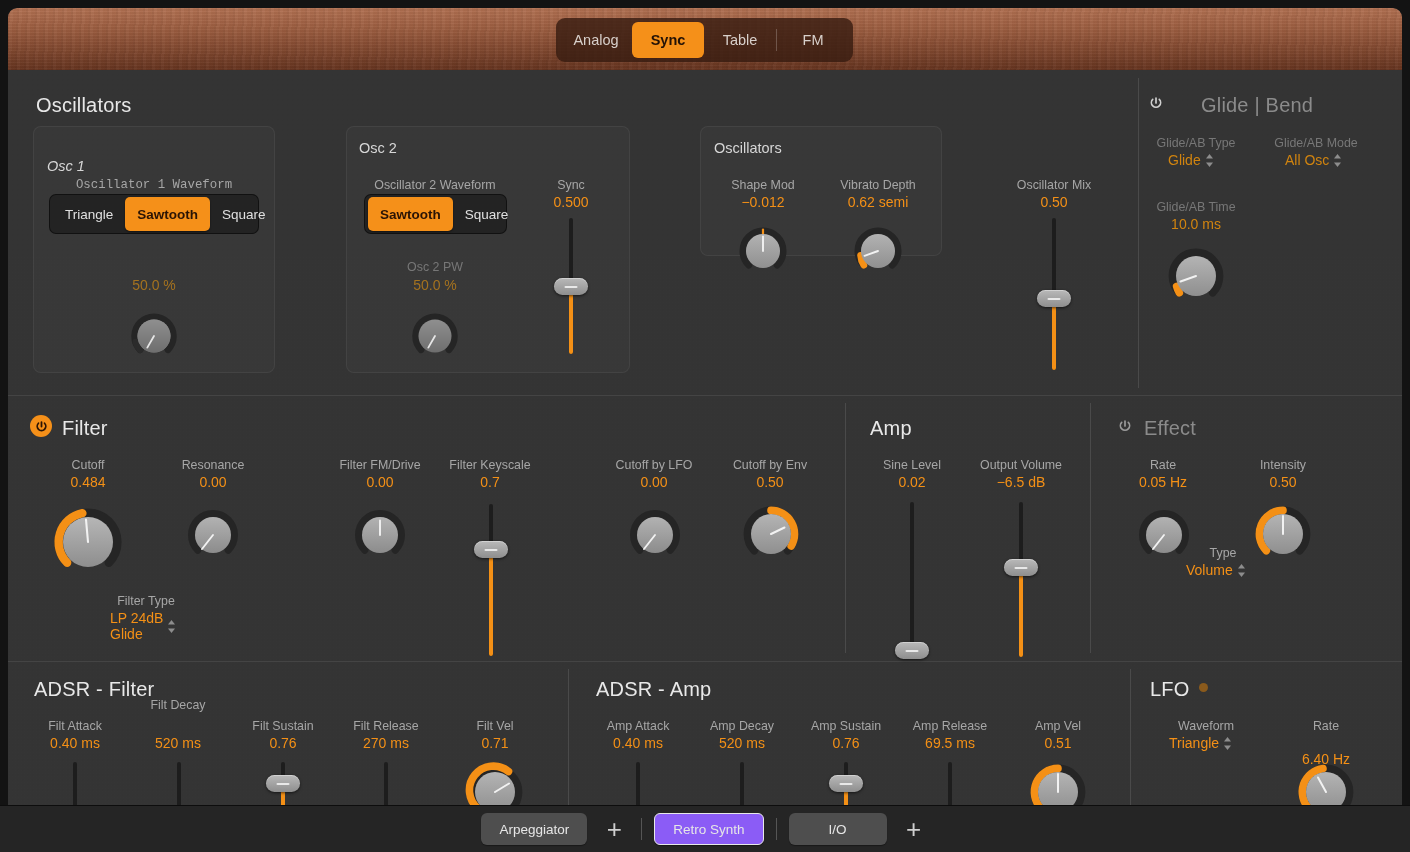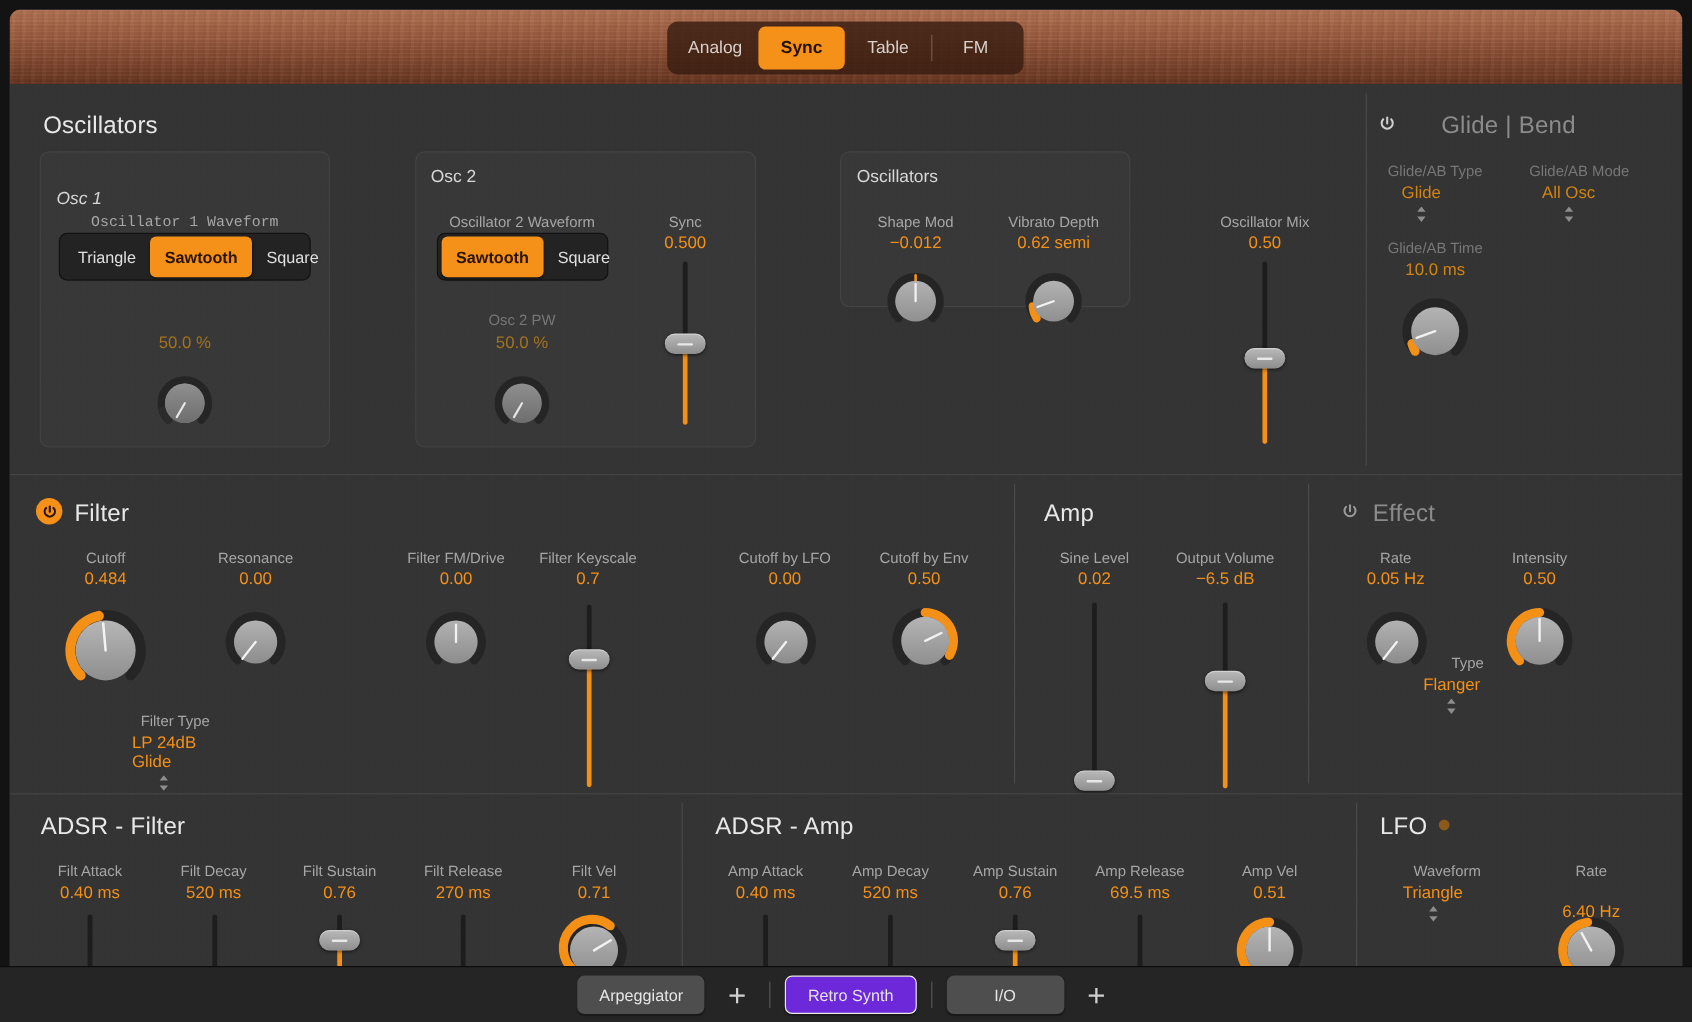--- a/index.html
+++ b/index.html
@@ -103,37 +103,37 @@
 
   
   .pwr{position:absolute;width:22px;height:22px;border-radius:50%;
        display:flex;align-items:center;justify-content:center;}
   .pwr.on{background:#f59019;}
   .pwr.on svg{stroke:#2a1405;}
   .pwr.off svg{stroke:#cfcfcf;}
   .pwr.off2 svg{stroke:#9a9a9a;}
 
   
-  .popup{position:absolute;display:flex;align-items:center;gap:4px;white-space:nowrap;flex-direction:column;}
+  .popup{position:absolute;display:flex;align-items:center;gap:4px;white-space:nowrap;}
   .popup .ptext{font-size:14px;color:#f49016;}
   .popup .chev{display:flex;flex-direction:column;gap:1px;}
 
   
   .led{position:absolute;width:9px;height:9px;border-radius:50%;background:#8a5a1c;}
 
   
   .footer{
     position:absolute;left:0;bottom:0;width:1410px;height:47px;background:#252525;
     border-top:1px solid #0d0d0d;
     display:flex;align-items:center;justify-content:center;gap:12px;z-index:20;
   }
   .fbtn{height:32px;border-radius:6px;background:#4e4e4e;color:#e6e6e6;font-size:13.5px;
         display:flex;align-items:center;justify-content:center;padding:0 18px;
         box-shadow:0 1px 1px rgba(0,0,0,.35);}
-  .fbtn.sel{border:1px solid #e8e8e8;background:#6d28d9;}
+  .fbtn.sel{border:1px solid #e8e8e8;background:#8b5cf6;}
   .fplus{width:30px;height:30px;display:flex;align-items:center;justify-content:center;
          color:#cfcfcf;font-size:26px;font-weight:300;line-height:1;}
   .fsep{width:1px;height:22px;background:#555;}
 </style>
 </head>
 <body>
 
 <div id="app">
  <div class="plugin">
 
@@ -462,36 +462,36 @@
               <linearGradient id="kg12" x1="0" y1="0" x2="0" y2="1">
           <stop offset="0" stop-color="#b4b4b4"></stop>
                 <stop offset="1" stop-color="#8f8f8f"></stop>
               </linearGradient>
             </defs>
         <line x1="34" y1="34" x2="34" y2="16" stroke="#f2f2f2" stroke-width="2" stroke-linecap="round"></line>
       </svg>
     </div>
     <div class="plabel" style="left:1178px;top:476px;width:74px;">Type</div>
     <div class="popup" style="left:1178px;top:492px;">
-      <span class="ptext">Flanger</span>
+      <span class="ptext">Volume</span>
       <span class="chev">
         <svg width="9" height="13" viewBox="0 0 9 13" fill="#8d8d8d">
               <path d="M4.5 0 L8 4.5 L1 4.5 Z"></path>
               <path d="M4.5 13 L1 8.5 L8 8.5 Z"></path>
             </svg>
       </span>
     </div>
 
     <div class="secTitle" style="left:26px;top:608px;">ADSR - Filter</div>
     <div class="plabel" style="left:17px;top:649px;width:100px;">Filt Attack</div>
     <div class="pval" style="left:17px;top:665px;width:100px;">0.40 ms</div>
     <div class="slider" style="left:47px;top:692px;width:40px;height:115px;">
       <div class="strack" style="top:0;height:115px;"></div>
     </div>
-    <div class="plabel" style="left:120px;top:649px;width:100px;">Filt Decay</div>
+    <div class="plabel" style="left:120px;top:628px;width:100px;">Filt Decay</div>
     <div class="pval" style="left:120px;top:665px;width:100px;">520 ms</div>
     <div class="slider" style="left:151px;top:692px;width:40px;height:115px;">
       <div class="strack" style="top:0;height:115px;"></div>
     </div>
     <div class="plabel" style="left:225px;top:649px;width:100px;">Filt Sustain</div>
     <div class="pval" style="left:225px;top:665px;width:100px;">0.76</div>
     <div class="slider" style="left:255px;top:692px;width:40px;height:115px;">
       <div class="strack" style="top:0;height:115px;"></div>
       <div class="sfill" style="top:22px;height:93px;"></div>
       <div class="sthumb" style="top:13px;"></div>

